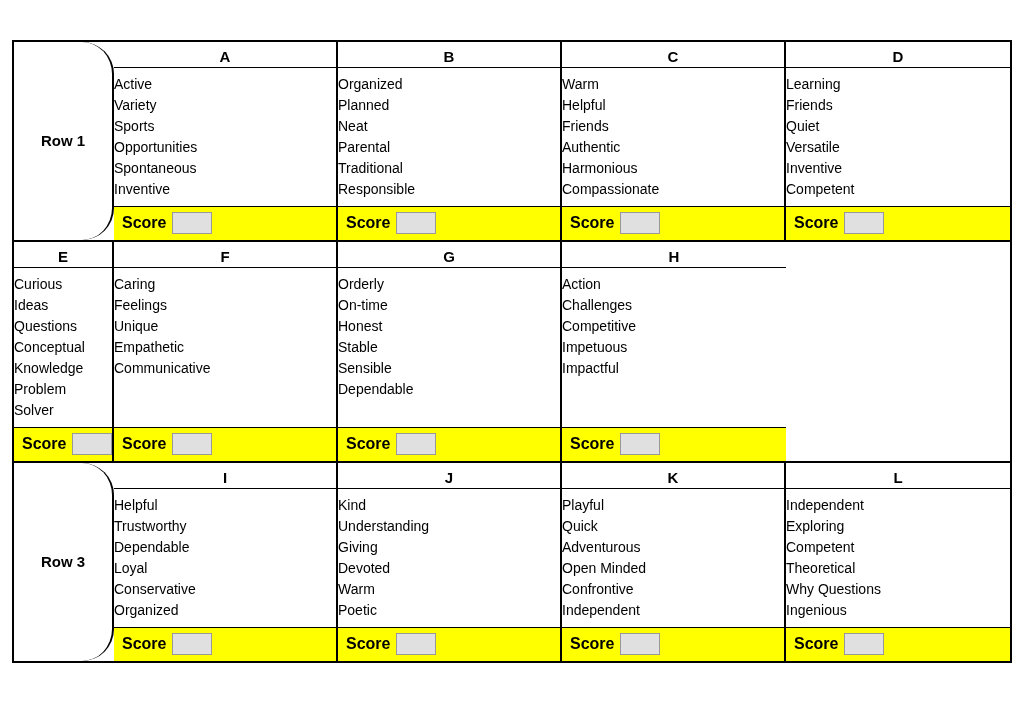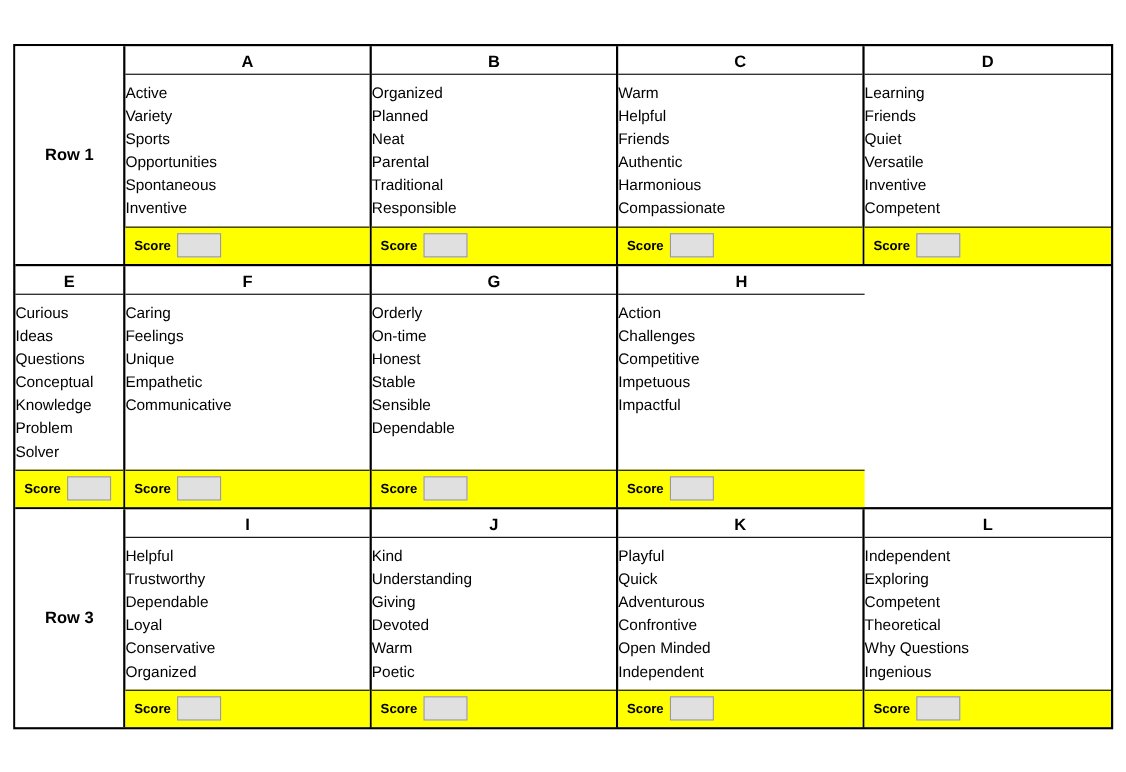--- a/index.html
+++ b/index.html
@@ -26,20 +26,21 @@
     }
     .row-label {
       display: flex;
       align-items: center;
       justify-content: center;
       border-right: 2px solid #000;
       font-weight: bold;
       font-size: 15px;
       padding: 8px;
       background: #fff;
+      border-radius: 32px;
     }
     .cell {
       border-right: 2px solid #000;
       display: flex;
       flex-direction: column;
     }
     .cell:last-child {
       border-right: none;
     }
     .cell-header {
@@ -59,21 +60,21 @@
     .score-row {
       background: #ffff00;
       border-top: 1px solid #000;
       display: flex;
       align-items: center;
       padding: 4px 8px;
       min-height: 34px;
     }
     .score-label {
       font-weight: bold;
-      font-size: 12px;
+      font-size: 16px;
     }
     .score-input {
       width: 40px;
       height: 22px;
       border: 1px solid #999;
       background: #e0e0e0;
       margin-left: 6px;
     }
   </style>
 </head>
@@ -234,22 +235,22 @@
           <span class="score-label">Score</span>
           <input type="text" class="score-input" style="">
         </div>
       </div>
       <div class="cell">
         <div class="cell-header">K</div>
         <div class="cell-items">
           <div>Playful</div>
           <div>Quick</div>
           <div>Adventurous</div>
+          <div>Open Minded</div>
           <div>Confrontive</div>
-          <div>Open Minded</div>
           <div>Independent</div>
         </div>
         <div class="score-row">
           <span class="score-label">Score</span>
           <input type="text" class="score-input" style="">
         </div>
       </div>
       <div class="cell">
         <div class="cell-header">L</div>
         <div class="cell-items">

